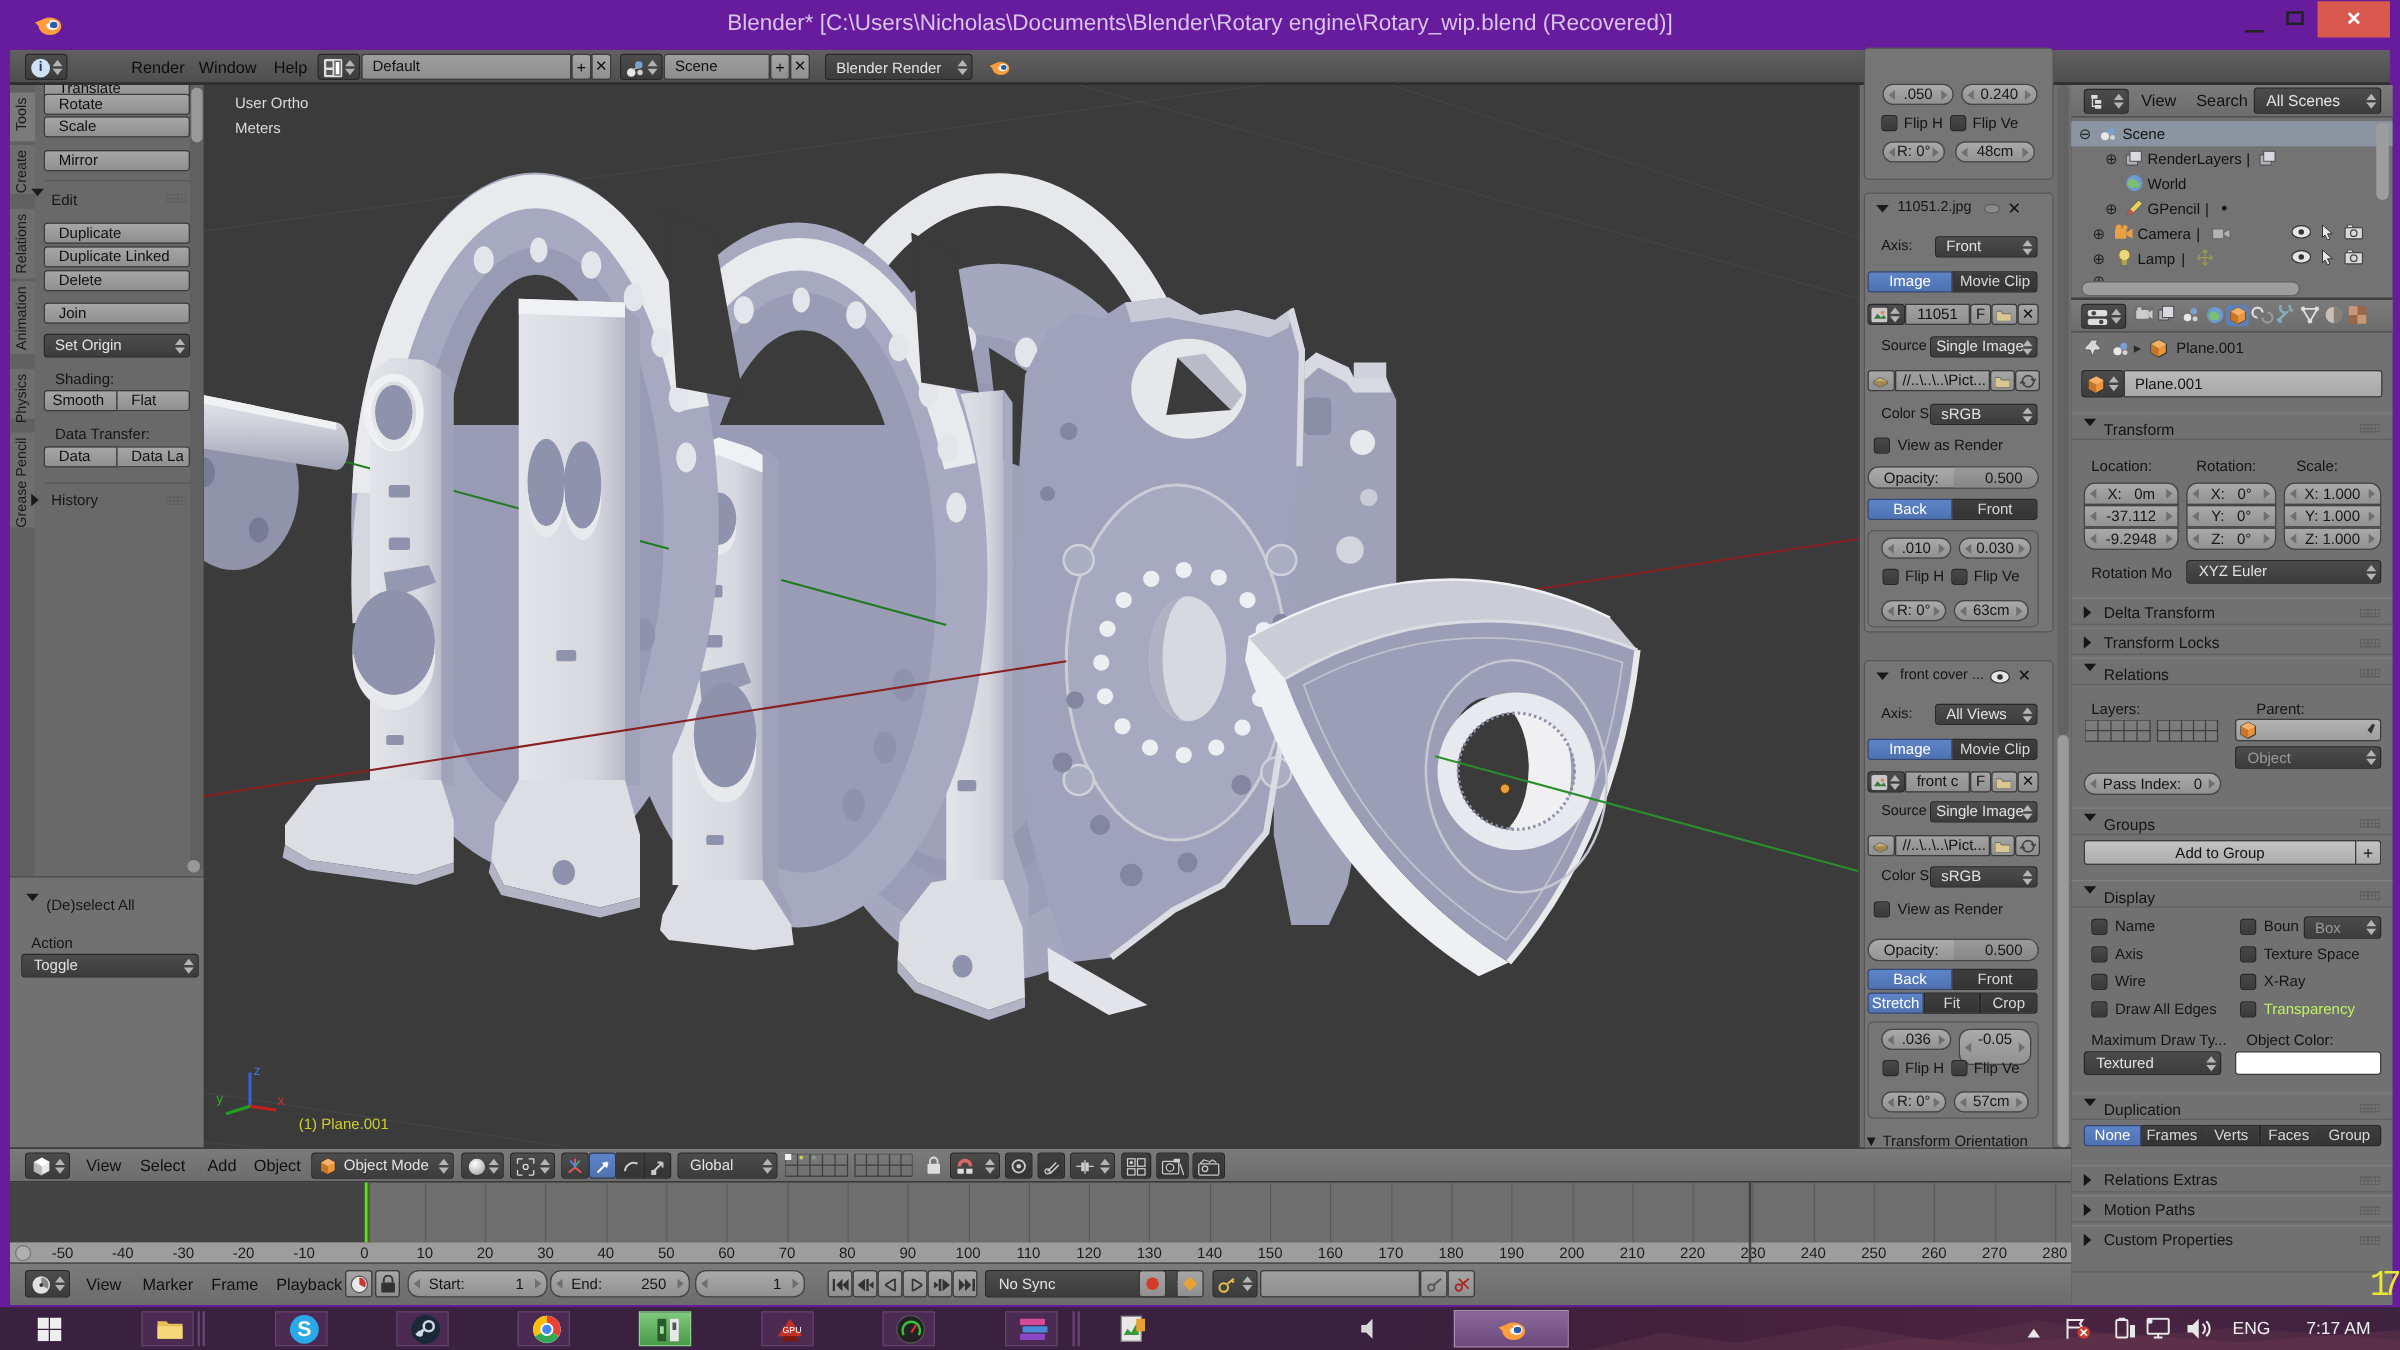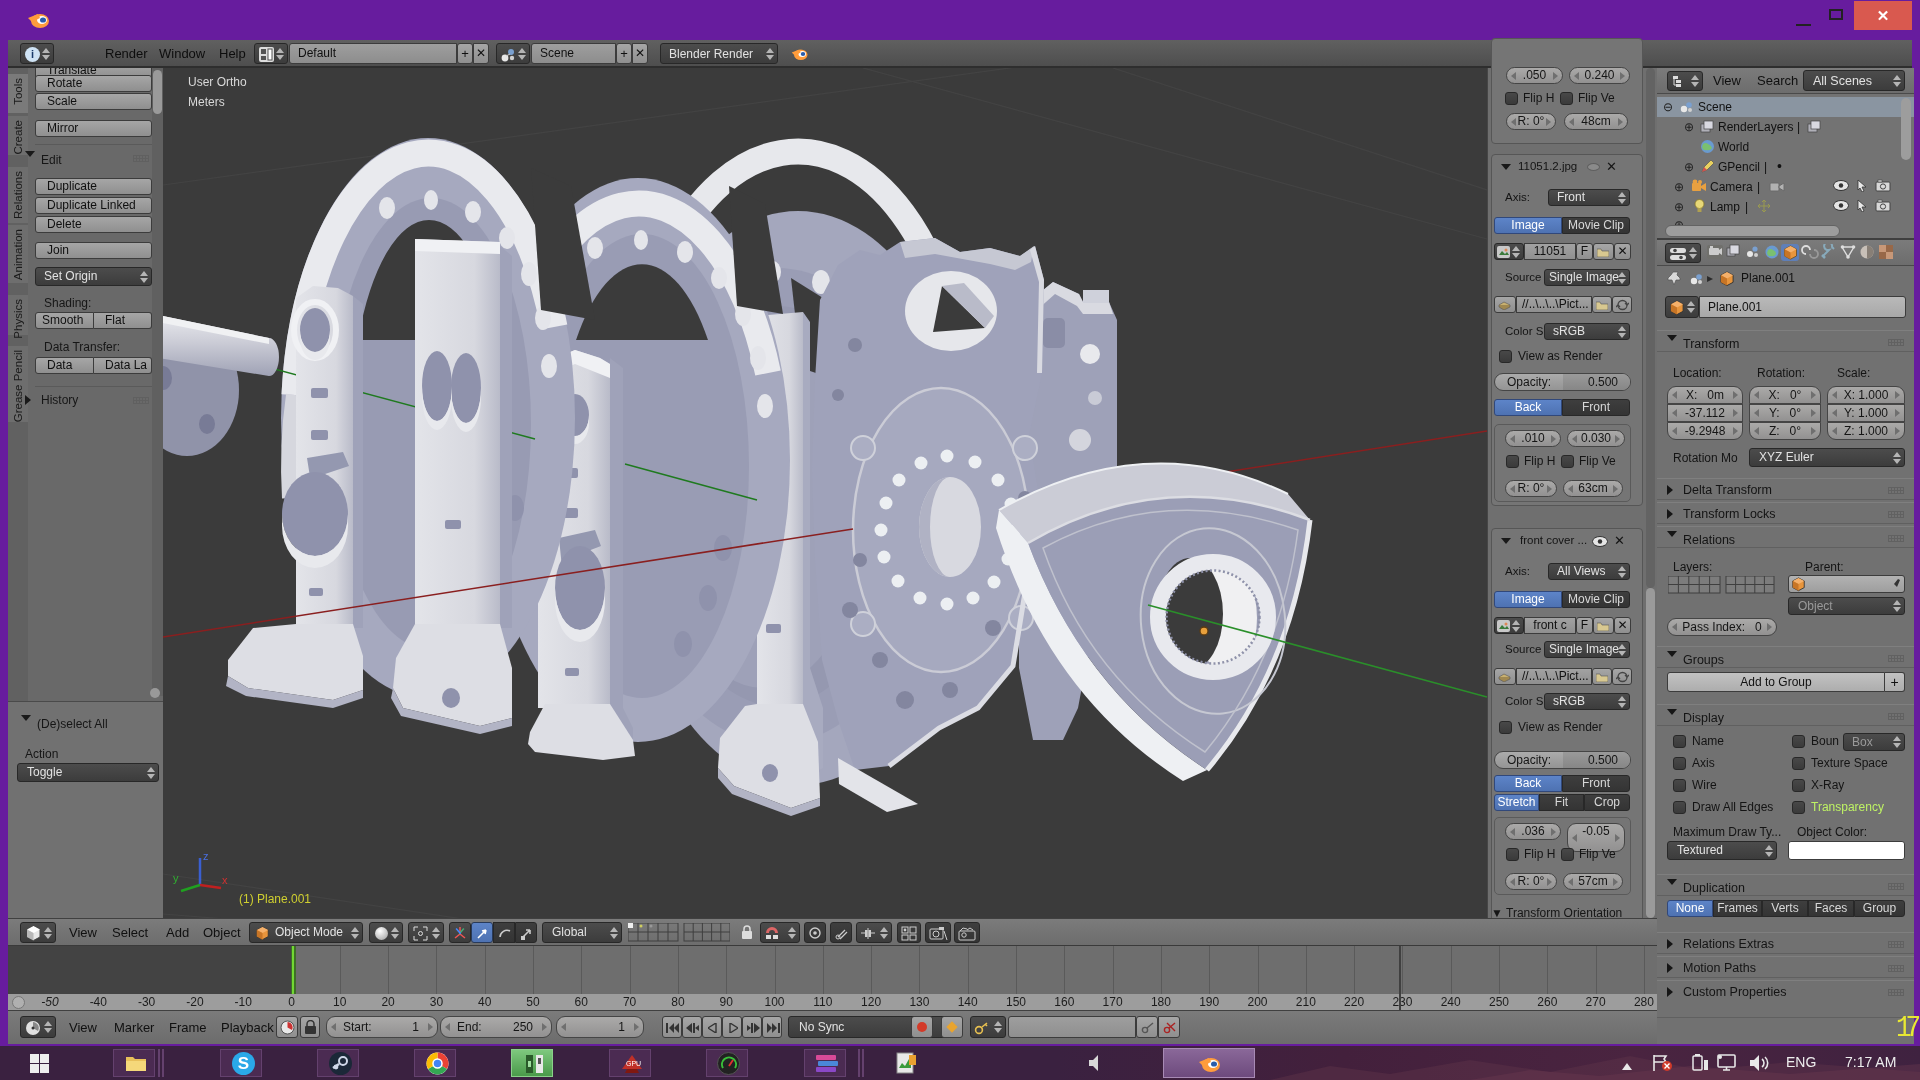--- a/index.html
+++ b/index.html
@@ -74,20 +74,21 @@
 <body>
 <div id="root">
 
   <div id="titlebar" class="abs"></div>
   <svg class="abs" style="left:26px;top:8px" width="26" height="24" viewBox="0 0 26 24">
     <ellipse cx="14" cy="13" rx="9" ry="7" fill="#ff9c3c"></ellipse>
     <ellipse cx="16" cy="12" rx="5" ry="4" fill="#fff"></ellipse>
     <ellipse cx="17" cy="12" rx="3" ry="2.6" fill="#2a5caa"></ellipse>
     <path d="M2 10 L12 6 L14 10 L6 14 Z" fill="#ff9c3c"></path>
   </svg>
+  <div id="titletext" class="abs t">Blender* [C:\Users\Nicholas\Documents\Blender\Rotary engine\Rotary_wip.blend (Recovered)]</div>
   <div class="abs" style="left:1796px;top:24px;width:15px;height:2px;background:#222;"></div>
   <div class="abs" style="left:1829px;top:9px;width:14px;height:11px;border:2px solid #222;"></div>
   <div id="closebtn" class="abs">✕</div>
 
   <div class="abs pborder" style="left:0;top:40px;width:8px;height:1006px;"></div>
   <div class="abs pborder" style="left:1912px;top:40px;width:8px;height:1006px;"></div>
   <div class="abs pborder" style="left:0;top:1040px;width:1920px;height:6px;"></div>
 
   <div id="infobar" class="abs">
     <div class="dd" style="position:absolute;left:12px;top:3px;width:34px;height:21px;">
@@ -1047,21 +1048,21 @@
         <div style="position:absolute;left:1394.4px;top:0;width:1px;height:48px;background:#5a5a5a;"></div>
         <div style="position:absolute;left:1442.7px;top:0;width:1px;height:48px;background:#5a5a5a;"></div>
         <div style="position:absolute;left:1491px;top:0;width:1px;height:48px;background:#5a5a5a;"></div>
         <div style="position:absolute;left:1539.3px;top:0;width:1px;height:48px;background:#5a5a5a;"></div>
         <div style="position:absolute;left:1587.6px;top:0;width:1px;height:48px;background:#5a5a5a;"></div>
         <div style="position:absolute;left:1635.9px;top:0;width:1px;height:48px;background:#5a5a5a;"></div>
       </div>
     <div style="position:absolute;left:283px;top:0;width:5px;height:48px;background:#3e6e28;"></div>
     <div style="position:absolute;left:284px;top:0;width:2px;height:48px;background:#71d832;"></div>
     <div id="tl-strip">
-        <span style="position:absolute;left:22px;top:1px;width:40px;text-align:center;font-size:12px;font-style:italic;">-50</span>
+        <span style="position:absolute;left:22px;top:1px;width:40px;text-align:center;font-size:12px;">-50</span>
         <span style="position:absolute;left:70.30000000000001px;top:1px;width:40px;text-align:center;font-size:12px;">-40</span>
         <span style="position:absolute;left:118.6px;top:1px;width:40px;text-align:center;font-size:12px;">-30</span>
         <span style="position:absolute;left:166.9px;top:1px;width:40px;text-align:center;font-size:12px;">-20</span>
         <span style="position:absolute;left:215.2px;top:1px;width:40px;text-align:center;font-size:12px;">-10</span>
         <span style="position:absolute;left:263.5px;top:1px;width:40px;text-align:center;font-size:12px;">0</span>
         <span style="position:absolute;left:311.8px;top:1px;width:40px;text-align:center;font-size:12px;">10</span>
         <span style="position:absolute;left:360.1px;top:1px;width:40px;text-align:center;font-size:12px;">20</span>
         <span style="position:absolute;left:408.4px;top:1px;width:40px;text-align:center;font-size:12px;">30</span>
         <span style="position:absolute;left:456.7px;top:1px;width:40px;text-align:center;font-size:12px;">40</span>
         <span style="position:absolute;left:505px;top:1px;width:40px;text-align:center;font-size:12px;">50</span>

